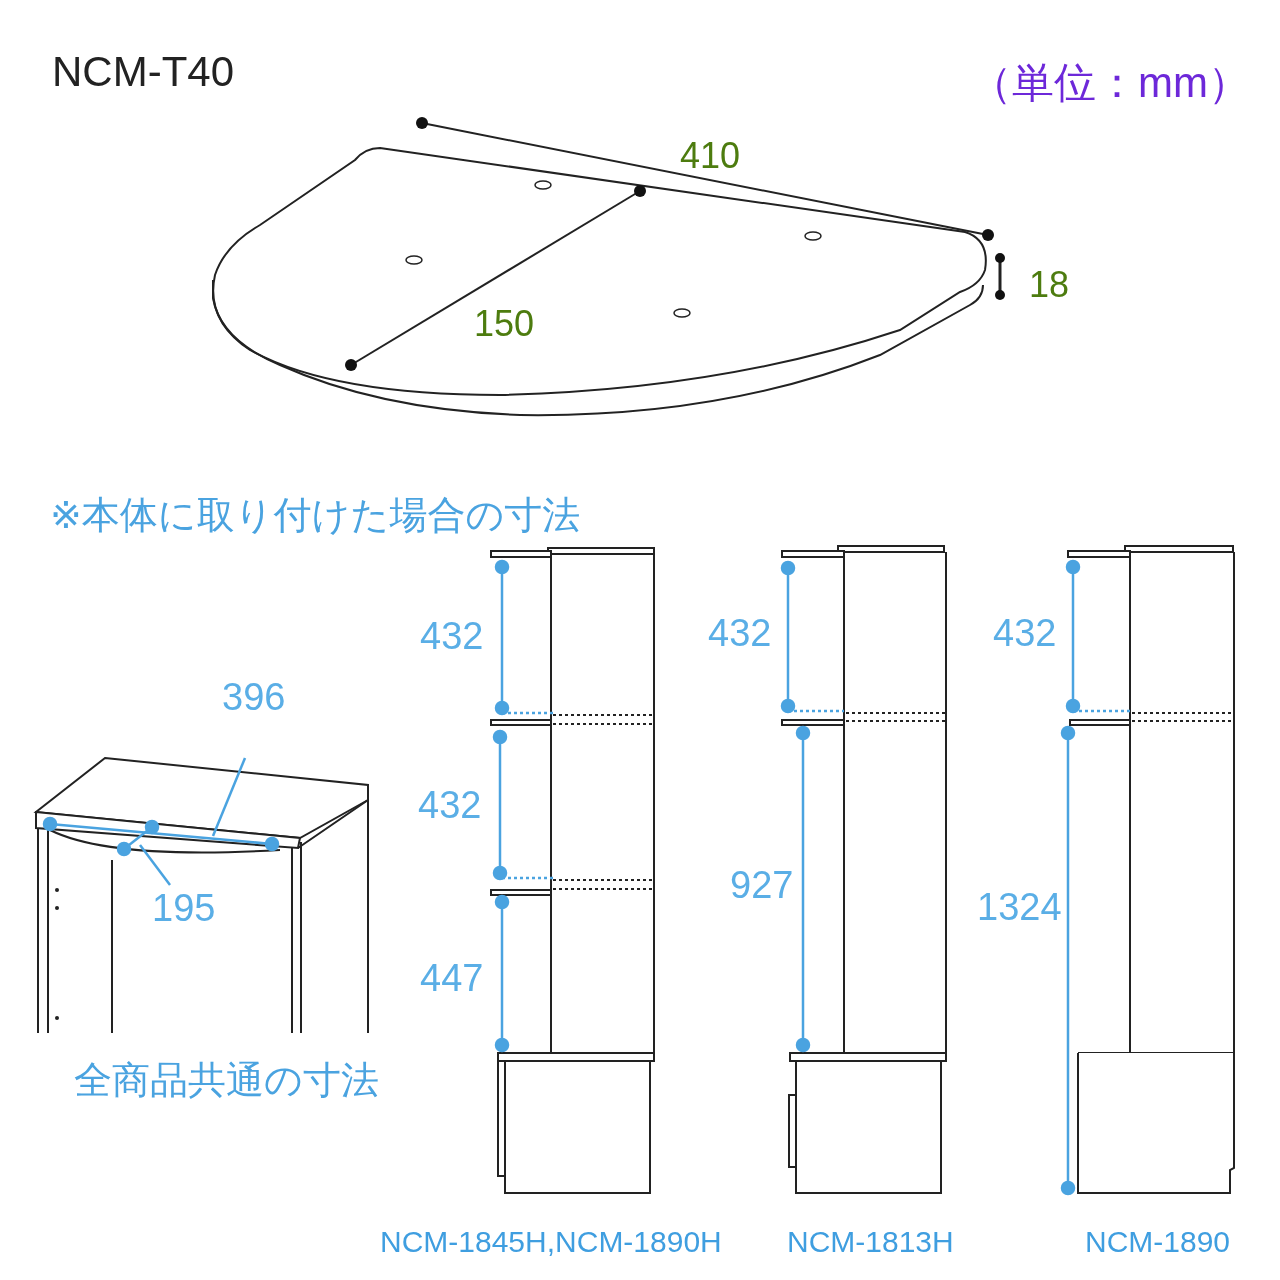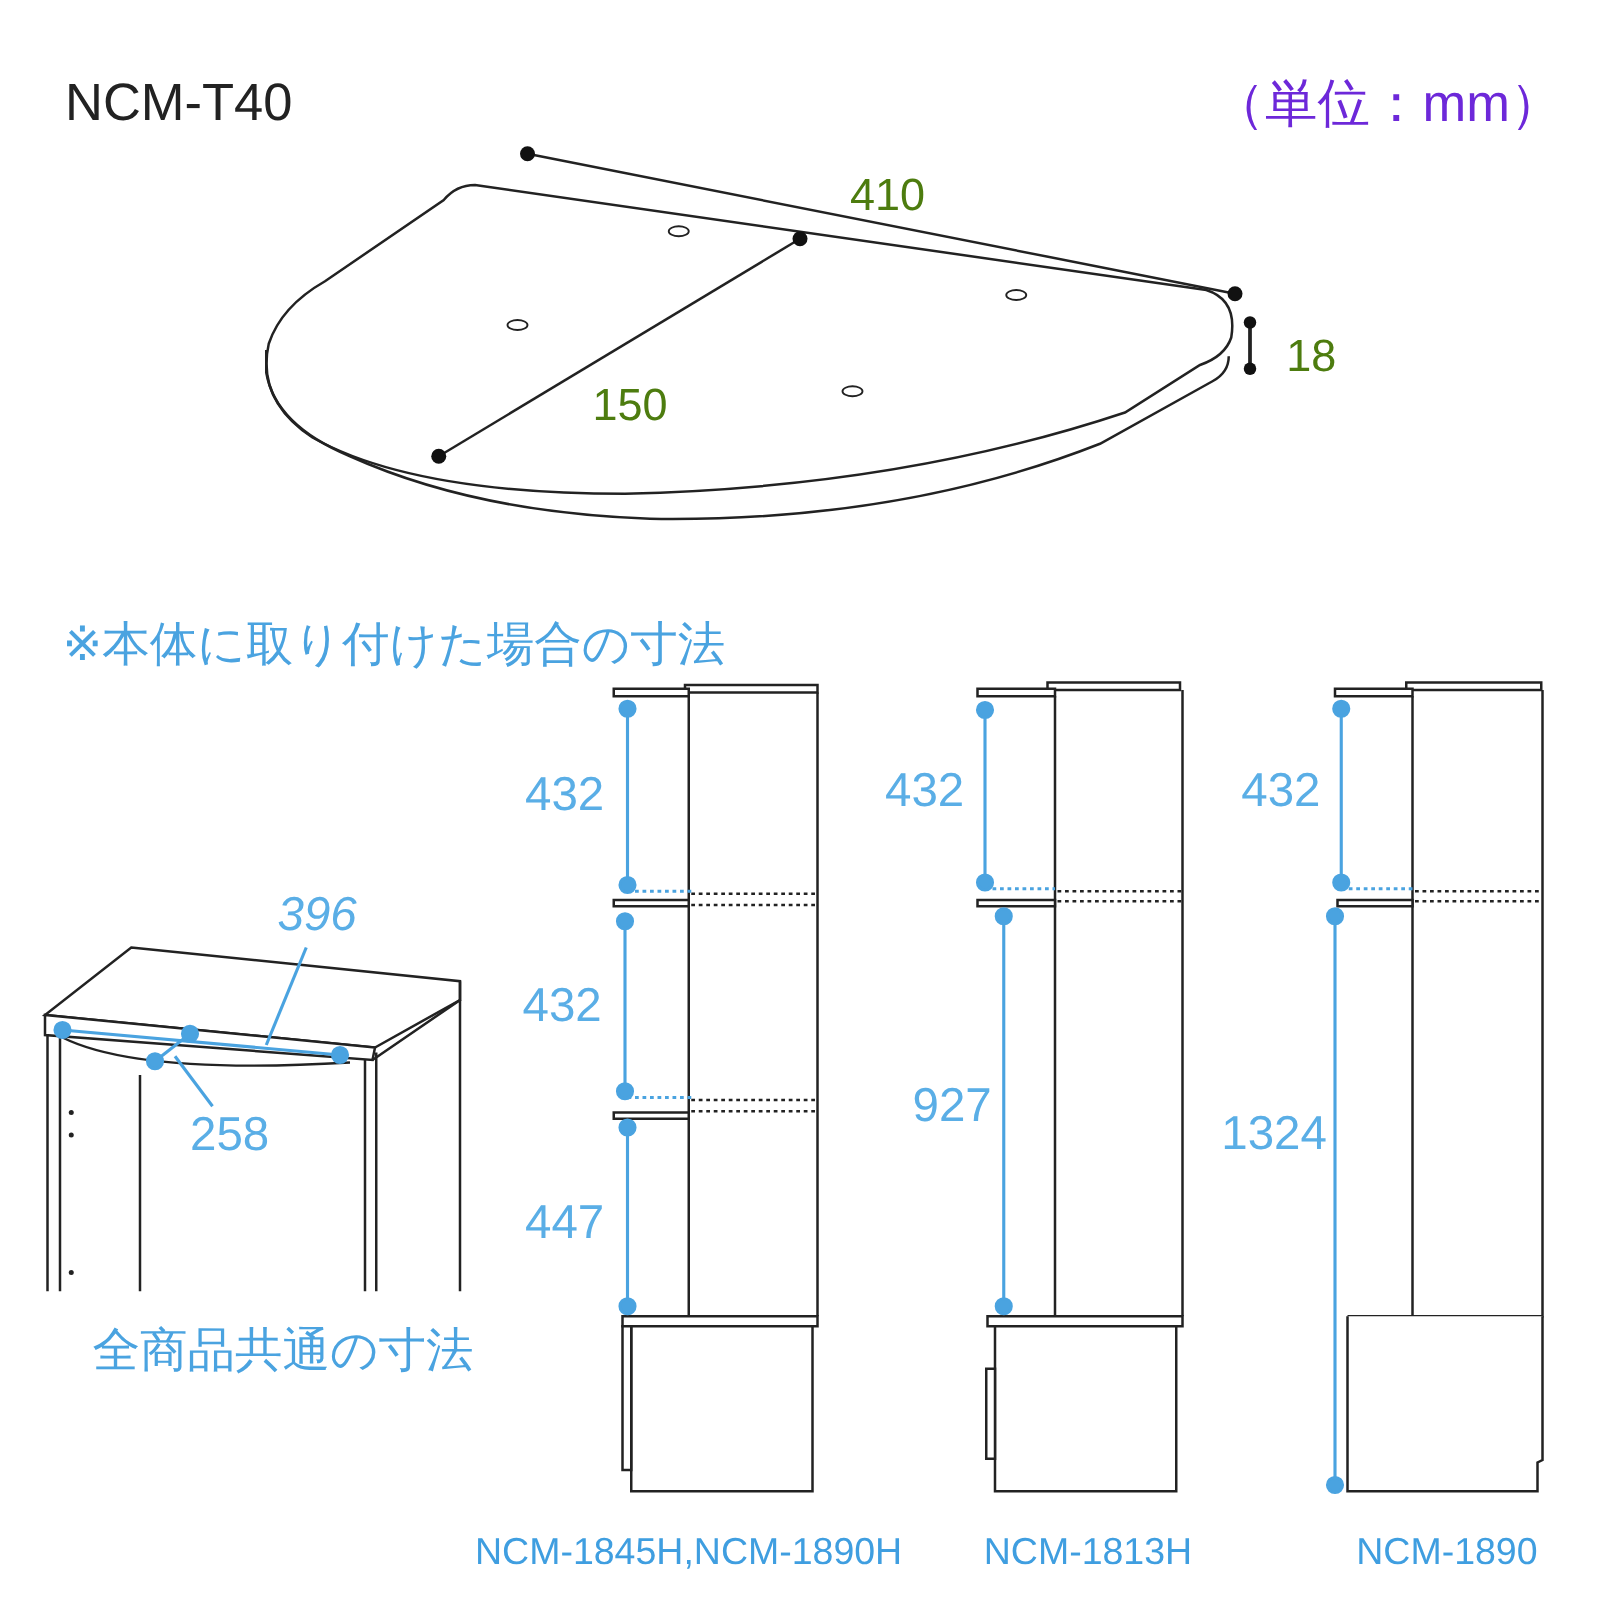--- a/index.html
+++ b/index.html
@@ -1,18 +1,18 @@
 <!DOCTYPE html>
 <html><head>
 <meta charset="utf-8">
 <style>
   html, body { margin:0; padding:0; background:#ffffff; }
   body { width:1280px; height:1280px; position:relative; overflow:hidden; font-family:"Liberation Sans", "DejaVu Sans", sans-serif; }
   .abs { position:absolute; }
-  .title { left:52px; top:58px; font-size:42px; color:#222; letter-spacing:0px; }
+  .title { left:52px; top:48px; font-size:42px; color:#222; letter-spacing:0px; }
   .unit { left:970px; top:55px; font-size:42px; color:#6d28d9; }
   .dim-black { font-size:36px; color:#4d7c0f; }
   .note { font-size:38px; color:#4aa3e0; font-family:"DejaVu Sans", sans-serif; }
   .dim-blue { font-size:38px; color:#5aaee6; }
   .model { font-size:30px; color:#3f9ee0;text-align:right; }
   svg { position:absolute; left:0; top:0; }
 </style>
 </head>
 <body>
 
@@ -143,22 +143,22 @@
   </g>
 </svg>
 
 <div class="abs dim-black" style="left:680px;top:135px;">410</div>
 <div class="abs dim-black" style="left:474px;top:303px;">150</div>
 <div class="abs dim-black" style="left:997px;top:264px;margin-left:32px;">18</div>
 
 <div class="abs note" style="left:50px;top:490px;">※本体に取り付けた場合の寸法</div>
 <div class="abs note" style="left:74px;top:1055px;font-family:Liberation Serif, serif;">全商品共通の寸法</div>
 
-<div class="abs dim-blue" style="left:222px;top:711px;font-style:italic;">396</div>
-<div class="abs dim-blue" style="left:152px;top:887px;">258</div>
+<div class="abs dim-blue" style="left:222px;top:676px;">396</div>
+<div class="abs dim-blue" style="left:152px;top:887px;">195</div>
 
 <div class="abs dim-blue" style="left:420px;top:615px;">432</div>
 <div class="abs dim-blue" style="left:418px;top:784px;">432</div>
 <div class="abs dim-blue" style="left:420px;top:957px;">447</div>
 <div class="abs model" style="left:380px;top:1225px;">NCM-1845H,NCM-1890H</div>
 
 <div class="abs dim-blue" style="left:708px;top:612px;">432</div>
 <div class="abs dim-blue" style="left:730px;top:864px;">927</div>
 <div class="abs model" style="left:787px;top:1225px;">NCM-1813H</div>
 

